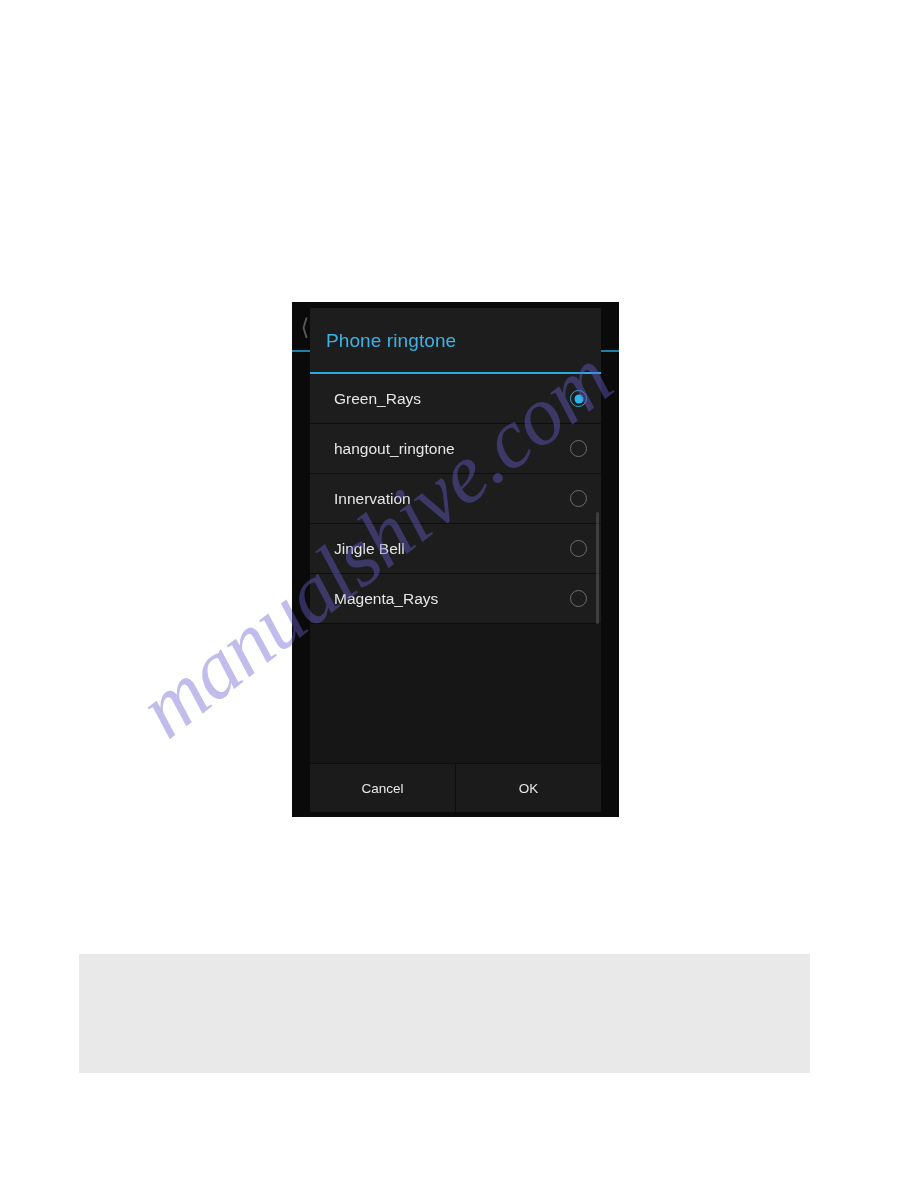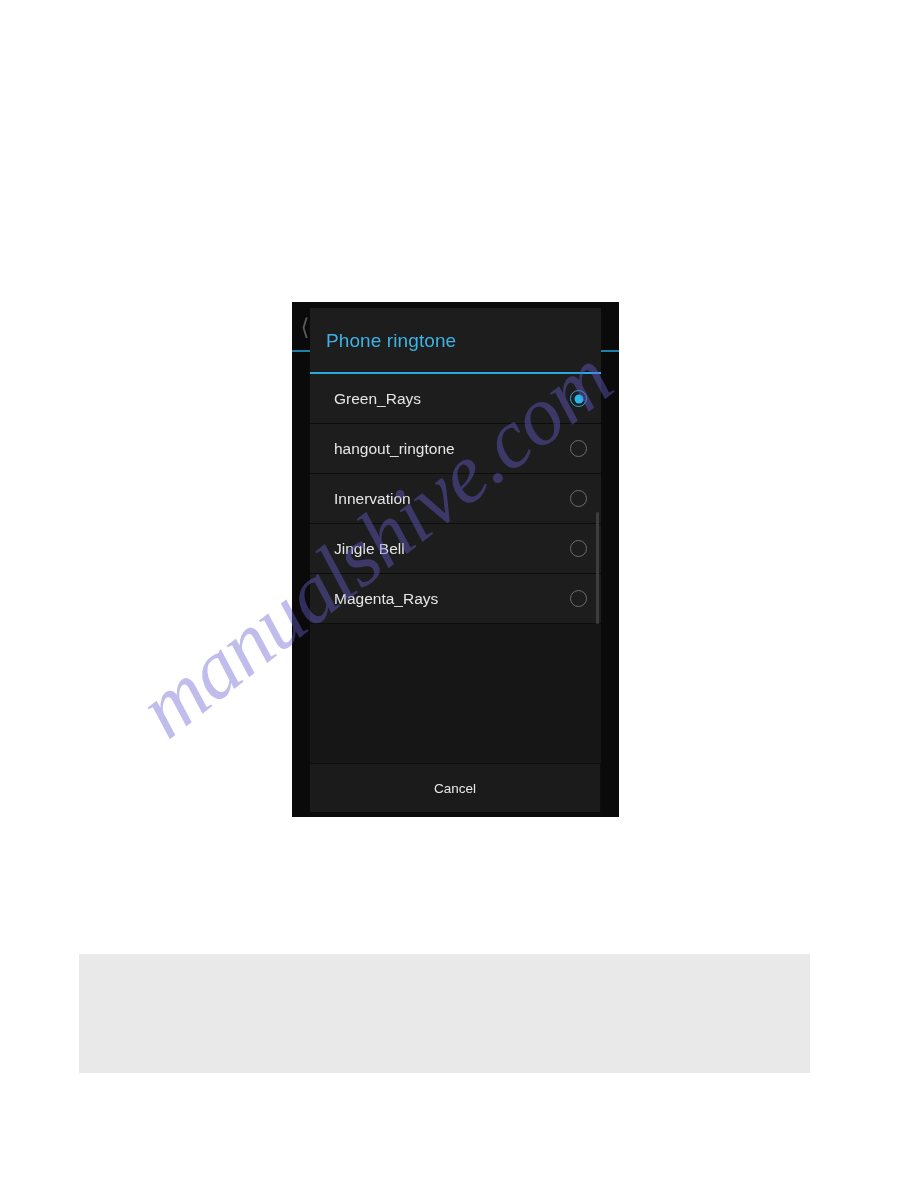--- a/index.html
+++ b/index.html
@@ -271,20 +271,21 @@
         <div class="ringtone-row one-line">
           <span class="row-label">Magenta_Rays</span>
           <span class="radio"></span>
         </div>
 
         <div id="list-scrollbar"></div>
       </div>
 
       <div id="dialog-buttons">
         <div class="dlg-btn" id="cancel-button">Cancel</div>
+        <div class="dlg-btn" id="ok-button">OK</div>
       </div>
 
     </div>
   </div>
 
   <div id="watermark">
     <div class="wm-text">manualshive.com</div>
   </div>
 
   <div id="gray-box"></div>

